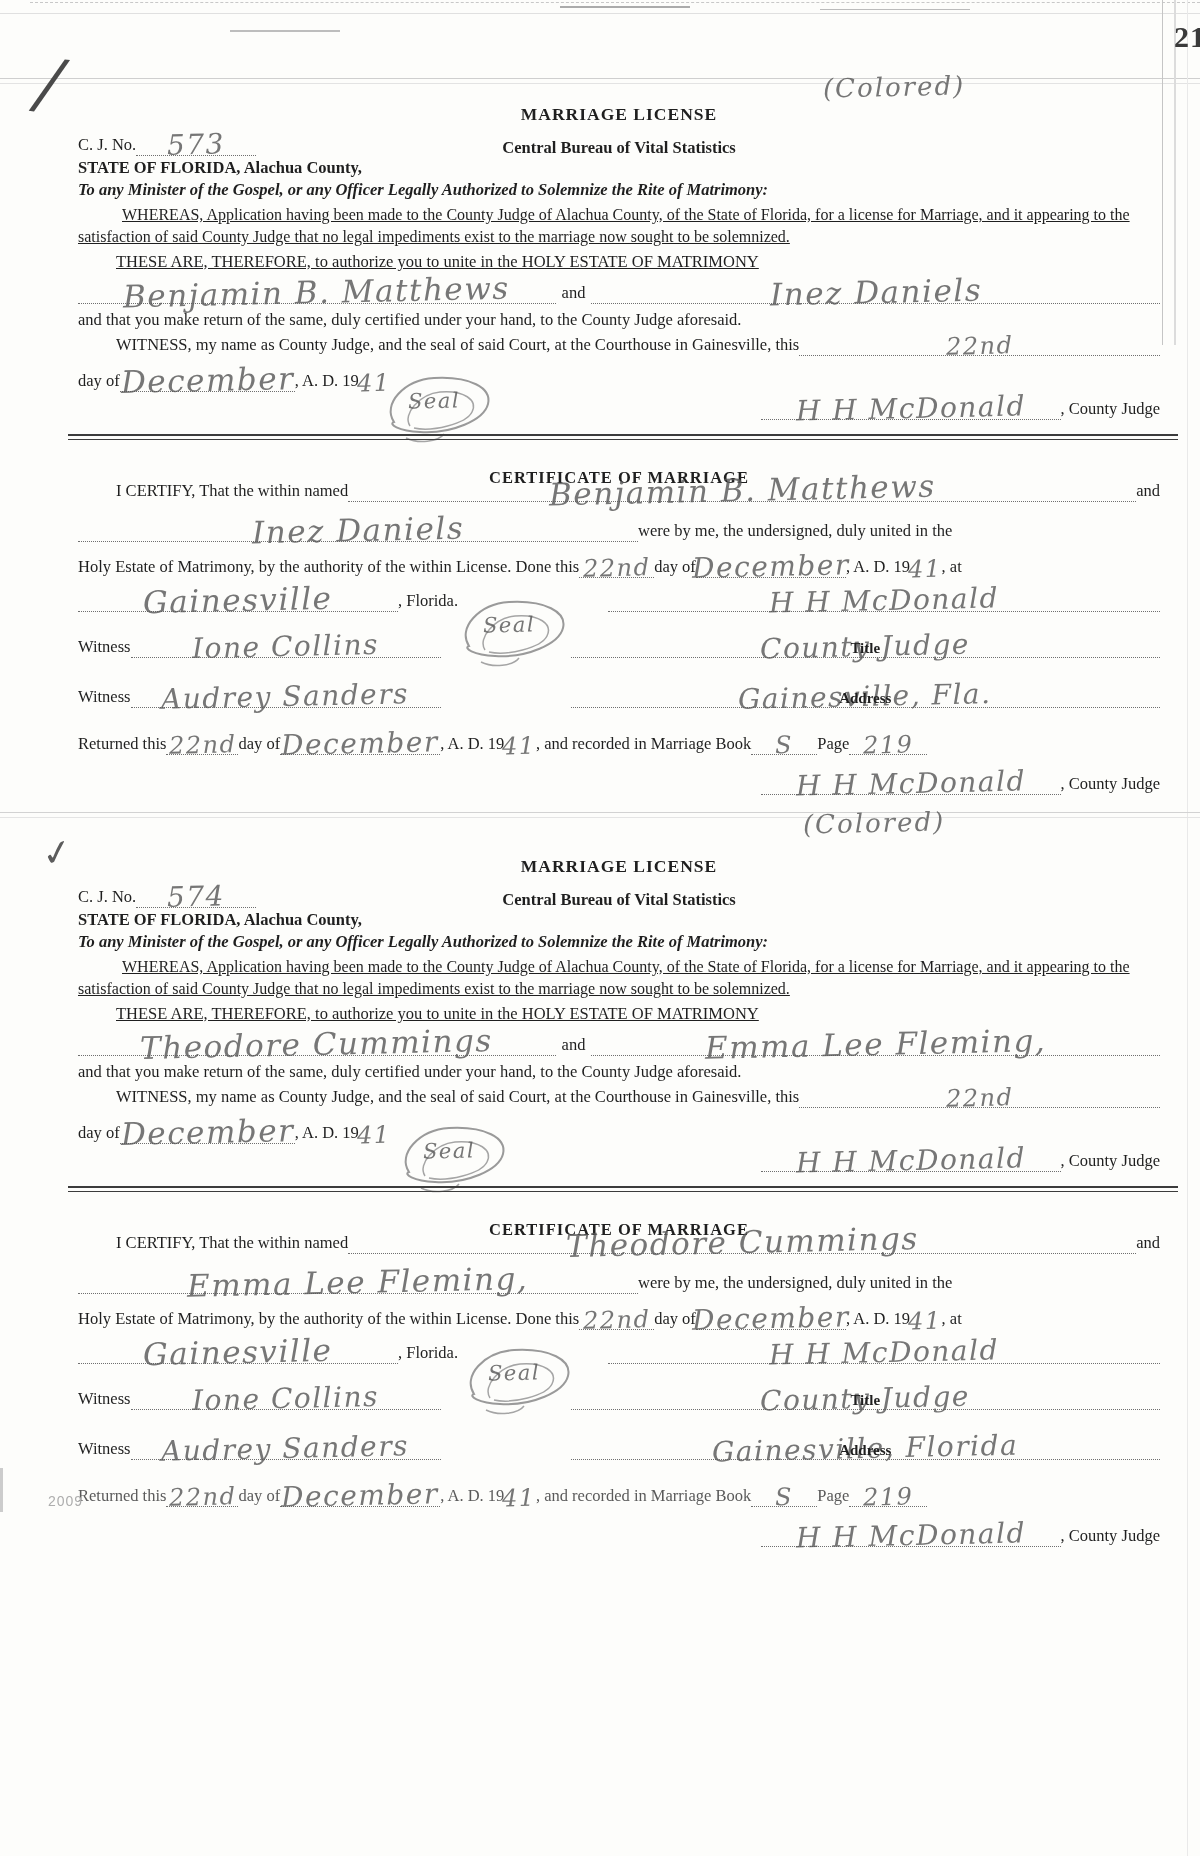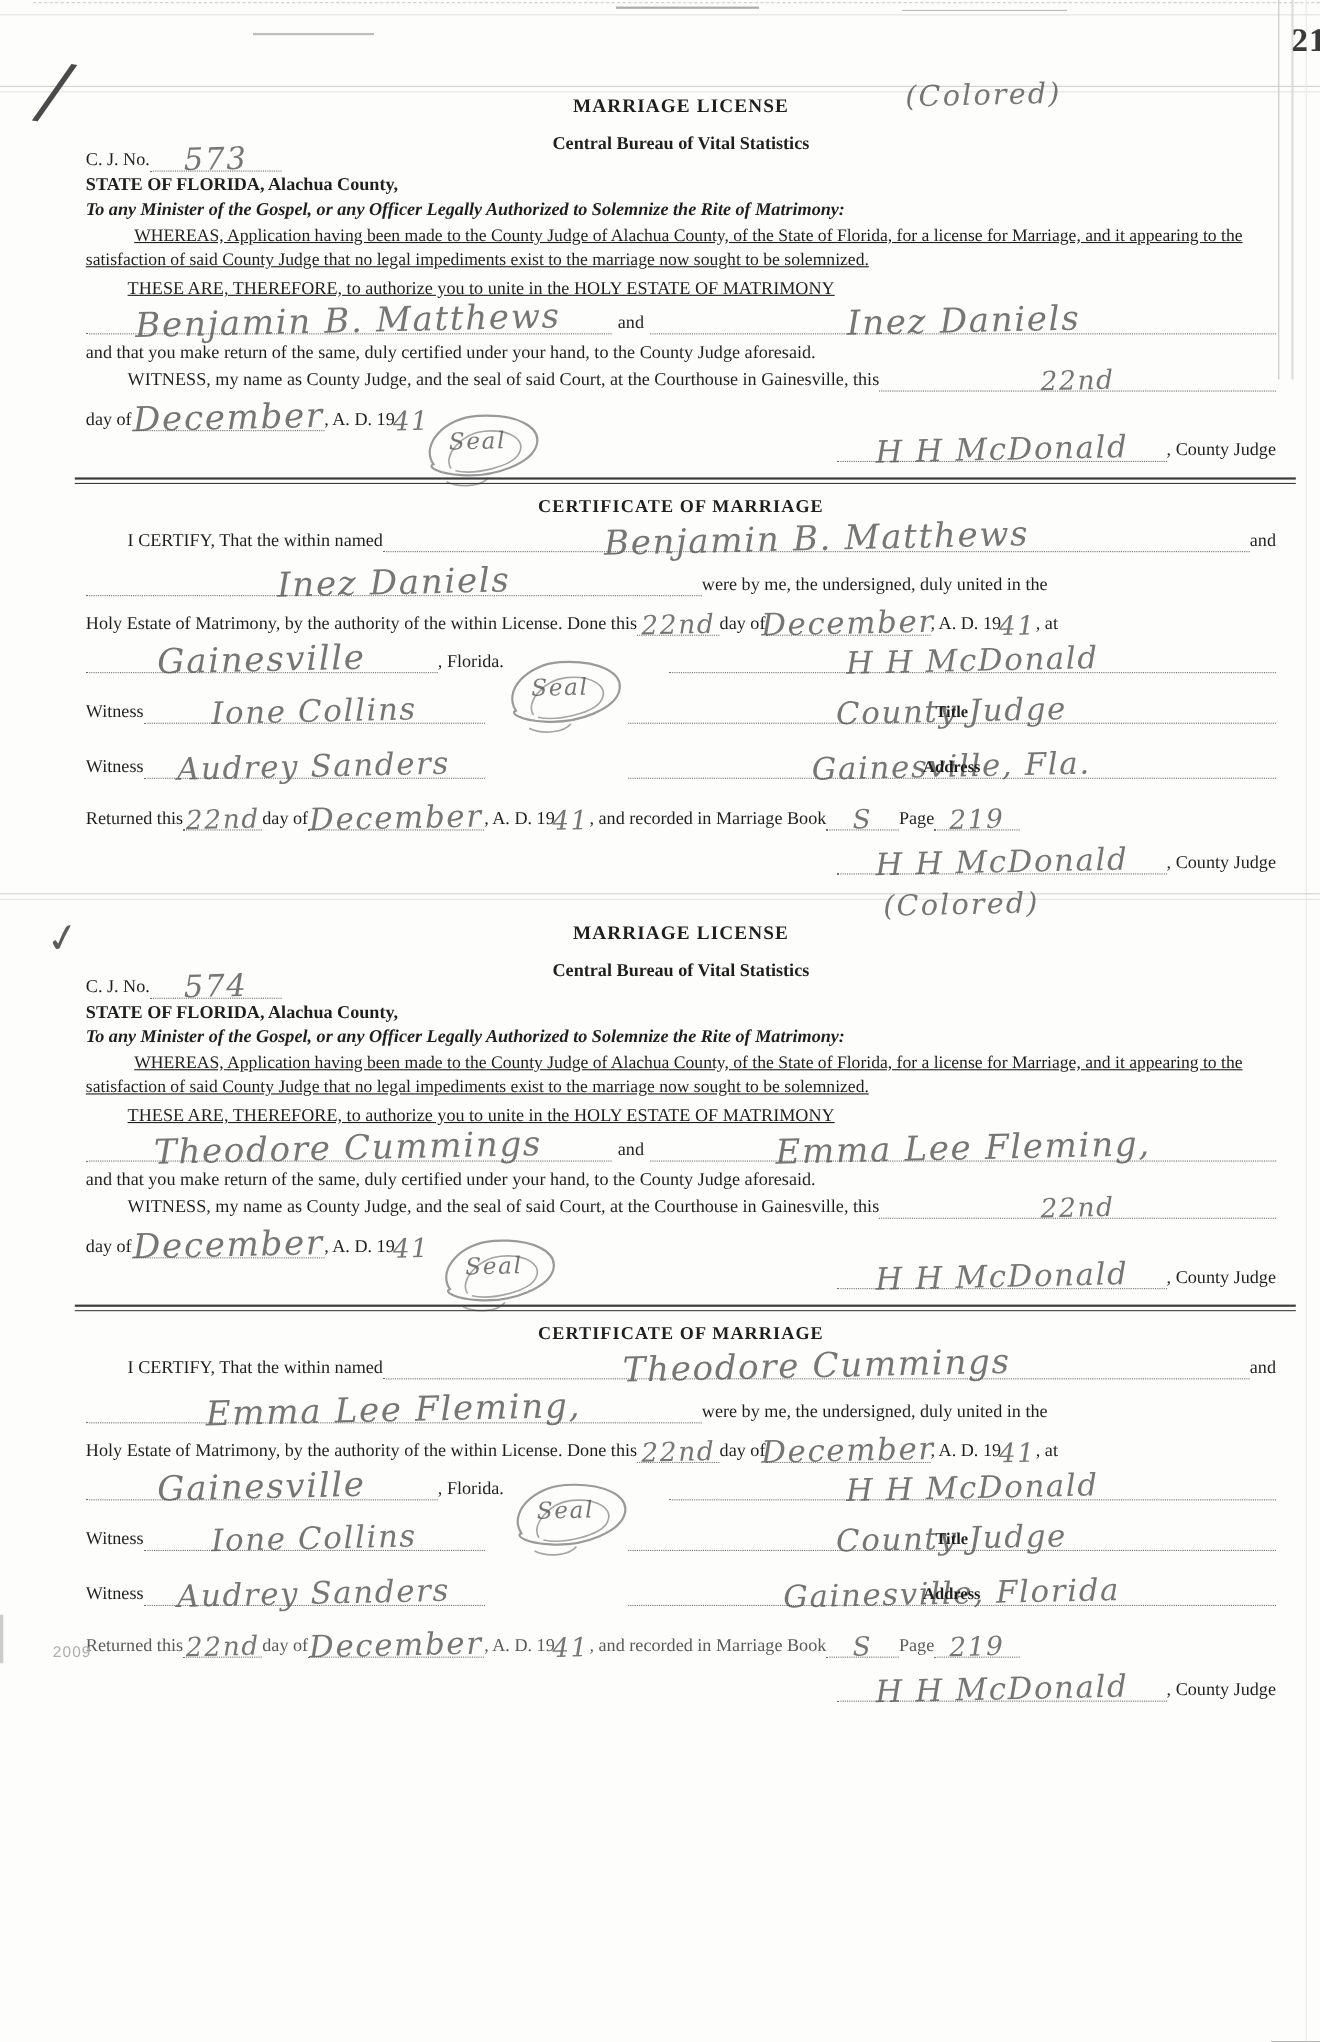--- a/index.html
+++ b/index.html
@@ -11,21 +11,21 @@
   
   .art { position:absolute; pointer-events:none; }
   .pagenum {
     position:absolute; top:20px; right:-6px; font-size:30px; font-weight:bold;
     color:#3a3a3a; letter-spacing:1px;
   }
   
   .form-block { position:absolute; left:78px; width:1082px; height:732px; }
   .b1 { top:84px; } .b2 { top:836px; }
   .row { position:absolute; left:0; right:0; display:flex; align-items:flex-end; }
-  .c { justify-content:center; text-align:center; }
+  .c { justify-content:center; text-align:center;margin-top:18px; }
   .printed { font-size:16.5px; color:#1f1f1f; white-space:nowrap; line-height:1.25; }
   .bold { font-weight:bold; }
   .title-text { font-size:17.5px; font-weight:bold; letter-spacing:1px; }
   .minister { font-size:16.5px; font-weight:bold; font-style:italic; }
   .body-text { font-size:16px; line-height:22px; white-space:normal; }
   .indent { text-indent:44px;text-decoration:underline; }
   .fill {
     border-bottom:1.5px dotted #6f6f6f;
     display:flex; justify-content:center; align-items:flex-end;
     position:relative; min-width:40px;

